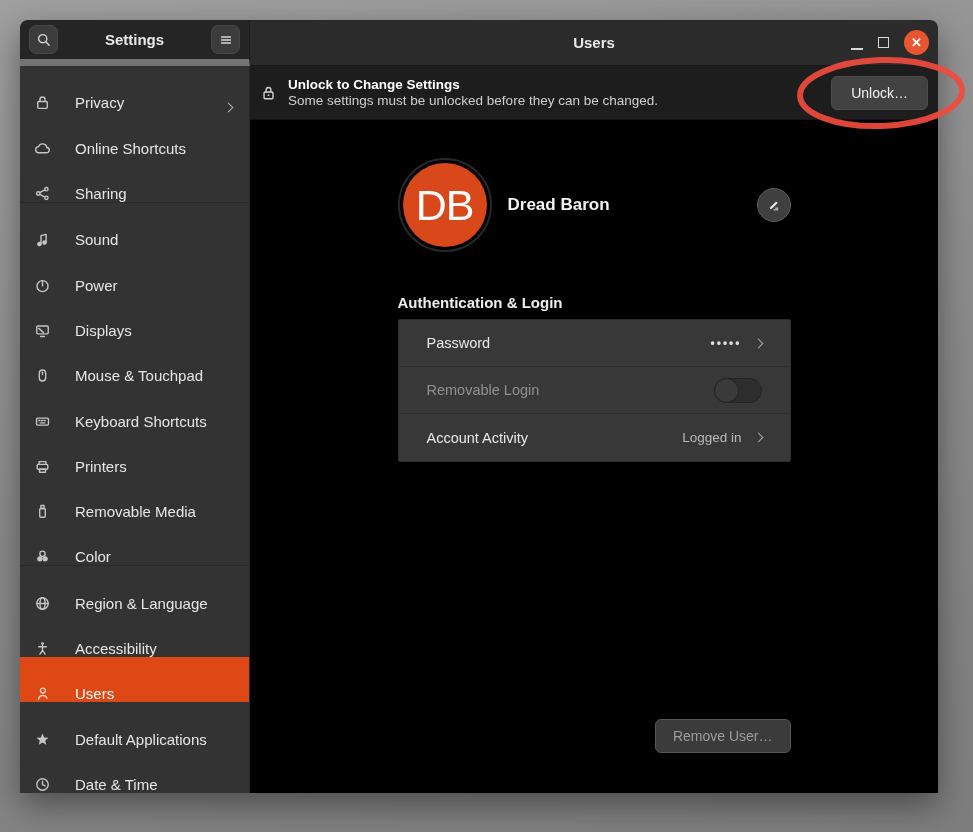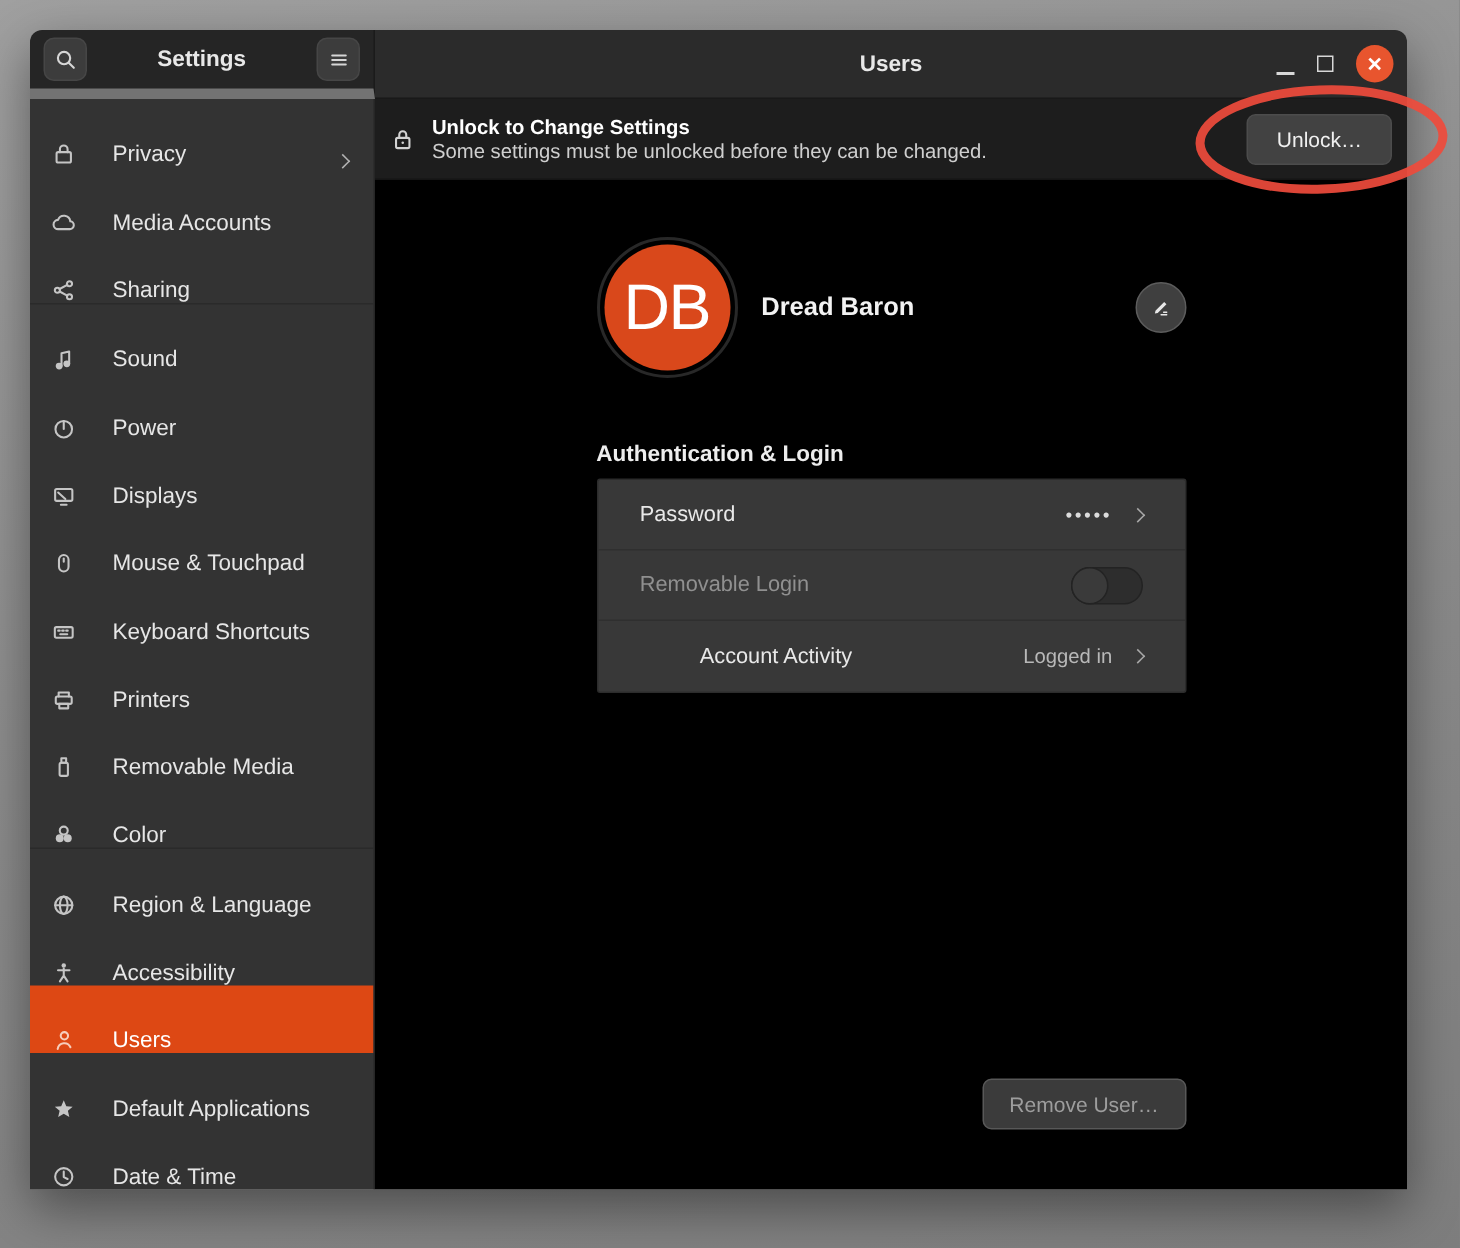--- a/index.html
+++ b/index.html
@@ -102,21 +102,21 @@
     display:flex; align-items:center; justify-content:center; color:#e8e8e8; flex:none;
   }
 
   .section-header { margin-top:42px; margin-bottom:8px; font-size:15px; font-weight:bold; color:#ededed; }
 
   .rows { border:1px solid #2c2c2c; background:#383838; border-radius:2px; }
   .row {
     height:47px; display:flex; align-items:center; padding:0 28px;
     border-bottom:1px solid #2f2f2f; cursor:pointer;
   }
-  .row:last-child { border-bottom:none;margin-left:40px; }
+  .row:last-child { border-bottom:none; }
   .row-label { font-size:14.5px; color:#e8e8e8; }
   .row.dim .row-label { color:#909090; }
   .row-end { margin-left:auto; display:flex; align-items:center; gap:13px; }
   .row-value { font-size:13.5px; color:#b8b8b8; }
   .row-value.dots { font-size:12px; color:#dcdcdc; letter-spacing:2px; font-weight:bold; }
   .row .chev { border-color:#a8a8a8; }
 
   .toggle {
     width:48px; height:25px; border-radius:13px; background:#2d2d2d;
     border:1px solid #232323; position:relative; cursor:pointer;
@@ -183,21 +183,21 @@
       <span class="label">Privacy</span>
       <span class="chev"></span>
     </div>
 
     <div class="side-item">
       <span class="icon">
         <svg class="ic" viewBox="0 0 16 16">
             <path d="M4.6 12 a2.9 2.9 0 0 1 -.2-5.8 4 4 0 0 1 7.7 .9 2.45 2.45 0 0 1 -.5 4.9 Z"></path>
           </svg>
       </span>
-      <span class="label">Media Accounts</span>
+      <span class="label">Online Shortcuts</span>
     </div>
 
     <div class="side-item">
       <span class="icon">
         <svg class="ic" viewBox="0 0 16 16">
             <circle cx="4" cy="8" r="1.6"></circle>
             <circle cx="11.6" cy="3.9" r="1.6"></circle>
             <circle cx="11.6" cy="12.1" r="1.6"></circle>
             <path d="M5.4 7.2 L10.2 4.6 M5.4 8.8 L10.2 11.4"></path>
           </svg>

